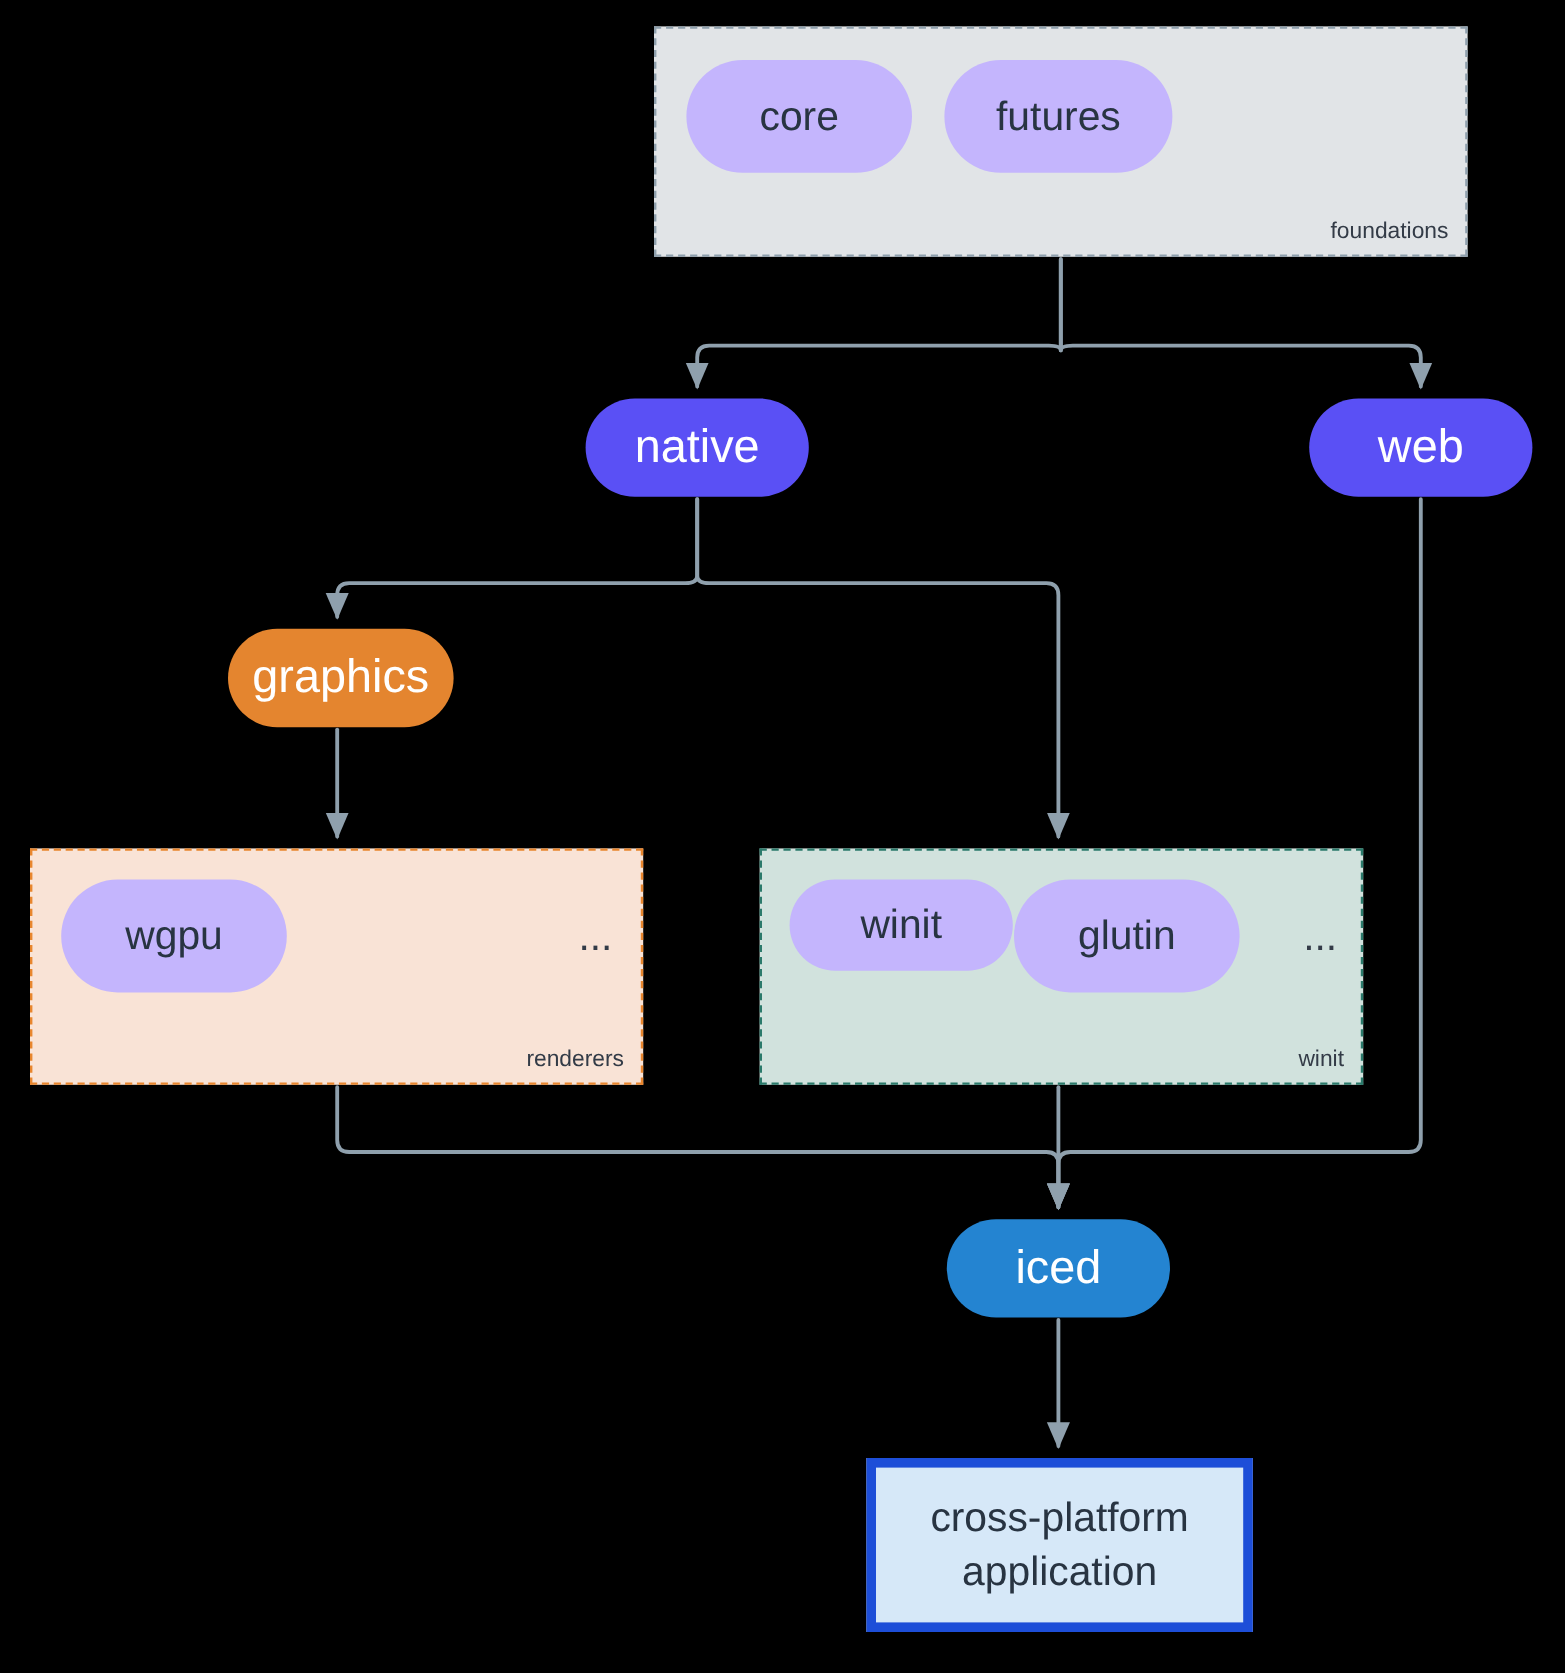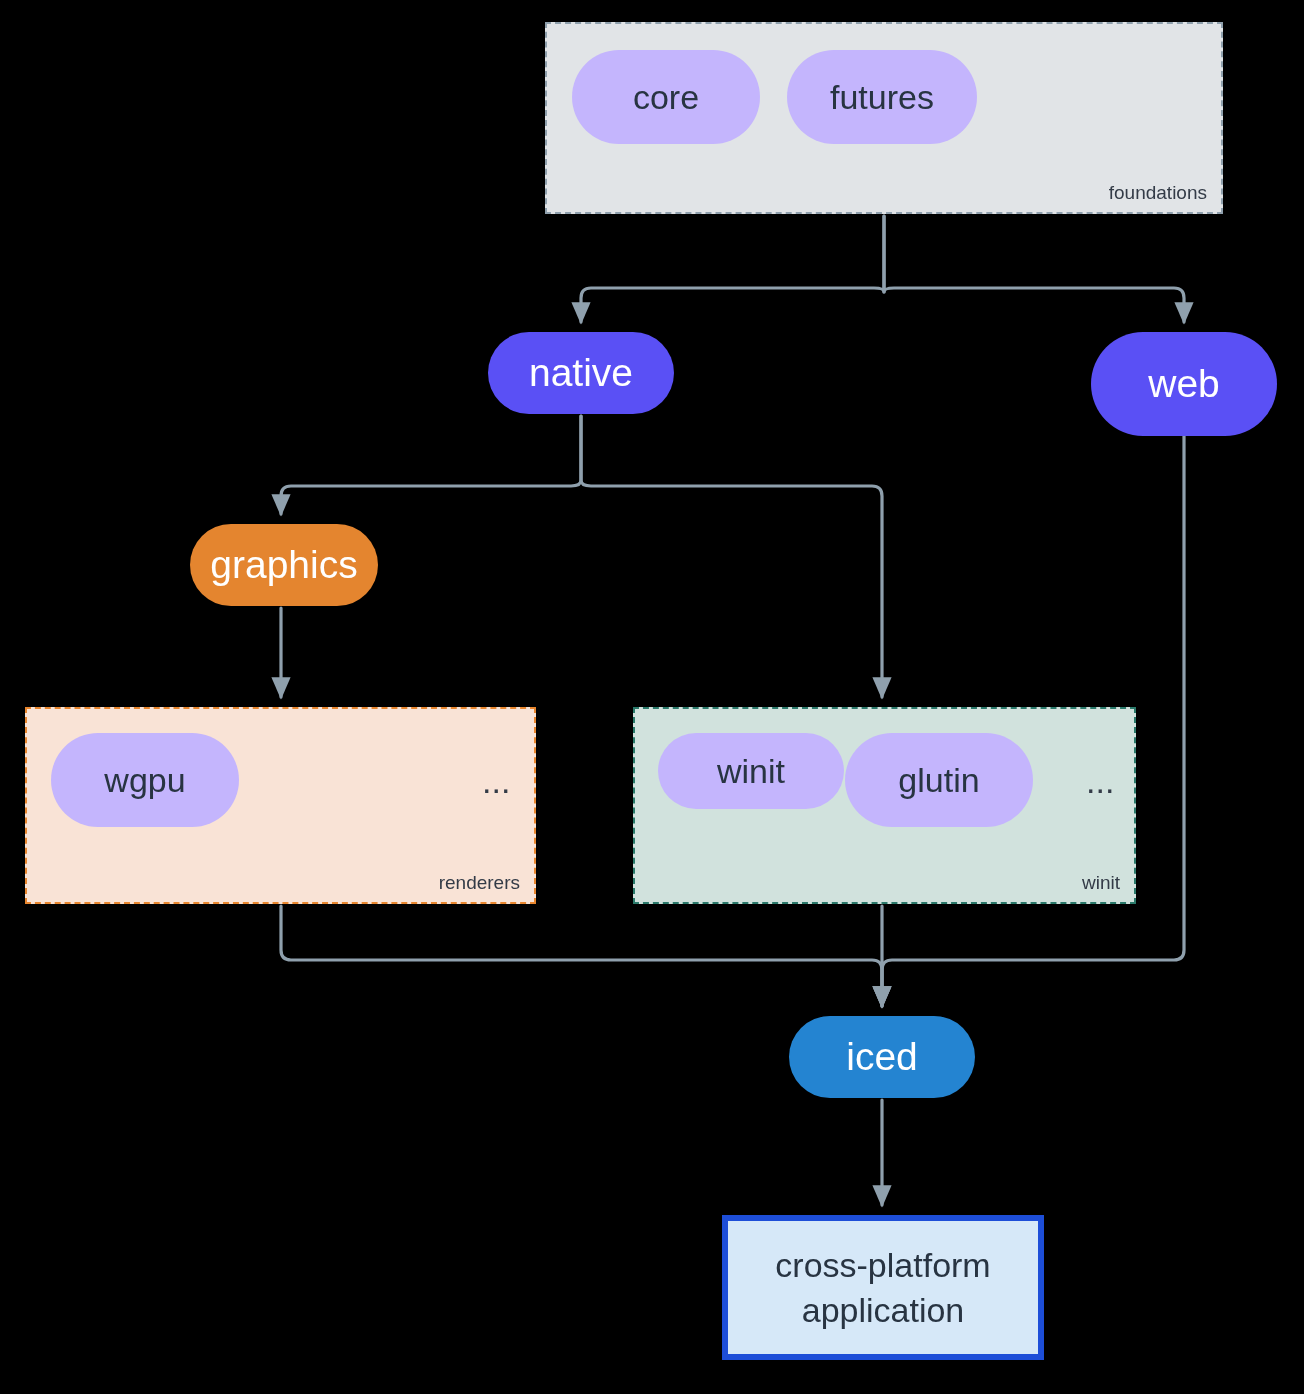--- a/index.html
+++ b/index.html
@@ -85,40 +85,40 @@
     align-items: center;
     justify-content: center;
     color: #ffffff;
     font-size: 39px;
   }
   #node-native {
     left: 488px; top: 332px; width: 186px; height: 82px;
     background: #5a50f5;
   }
   #node-web {
-    left: 1091px; top: 332px; width: 186px; height: 104px;
+    left: 1091px; top: 332px; width: 186px; height: 82px;
     background: #5a50f5;
   }
   #node-graphics {
     left: 190px; top: 524px; width: 188px; height: 82px;
     background: #e4852f;
     justify-content: center;
   }
   #node-iced {
     left: 789px; top: 1016px; width: 186px; height: 82px;
     background: #2484d1;
   }
 
   
   #node-application {
     position: absolute;
     left: 722px; top: 1215px; width: 322px; height: 145px;
     box-sizing: border-box;
     background: #d6e8f8;
-    border: 6px solid #1d4ed8;
+    border: 8px solid #1d4ed8;
     display: flex;
     flex-direction: column;
     align-items: center;
     justify-content: center;
     color: #283442;
     font-size: 34px;
     line-height: 1.3;
   }
 </style>
 </head>

